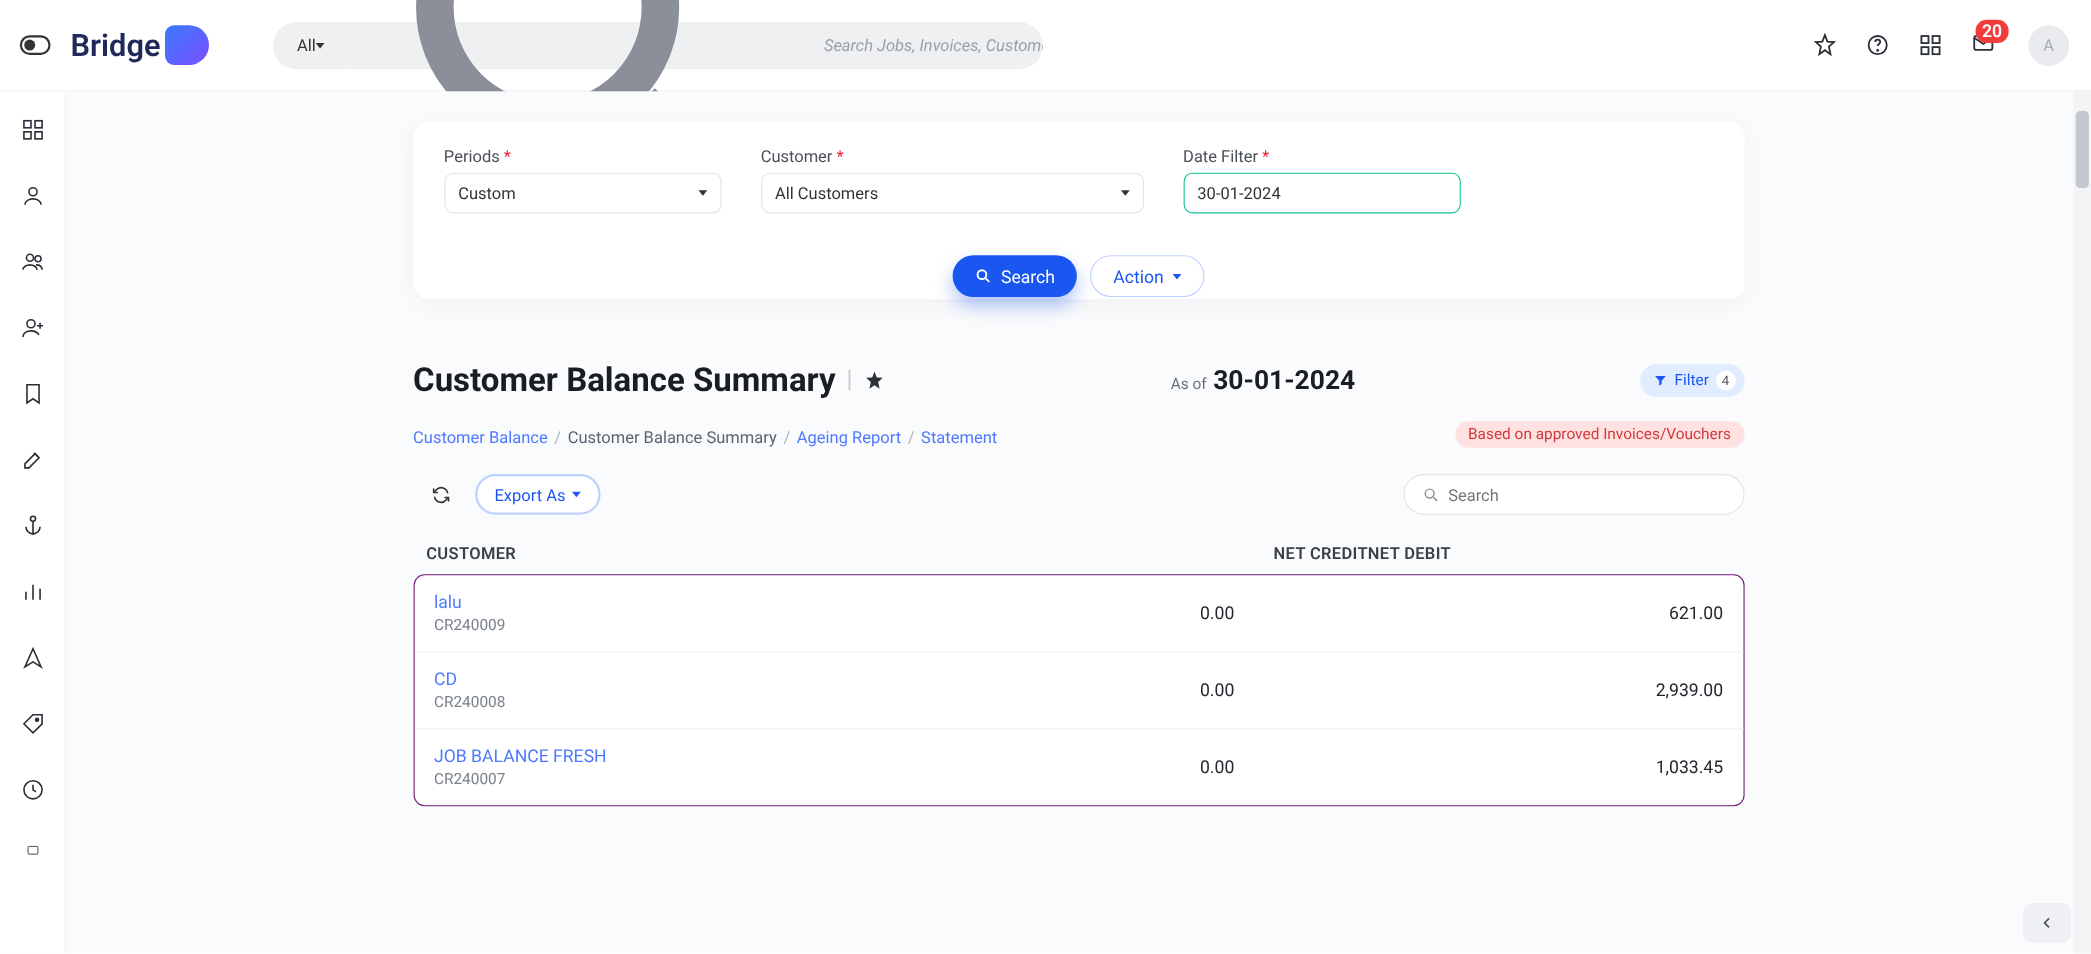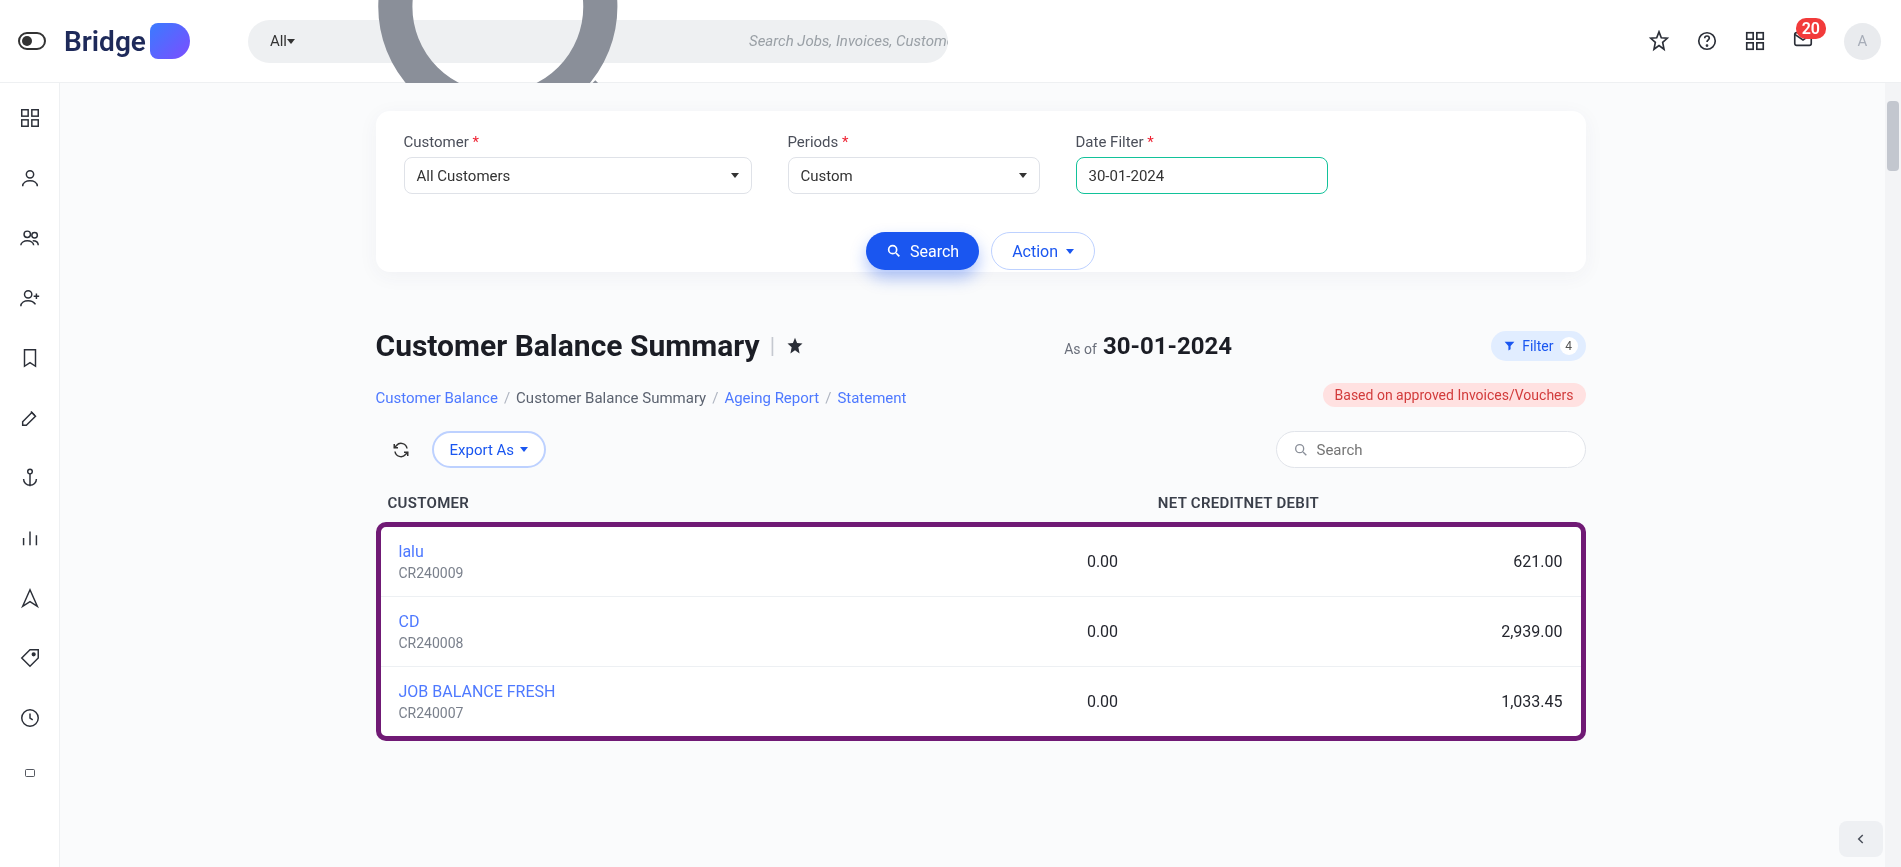--- a/index.html
+++ b/index.html
@@ -82,21 +82,21 @@
   .export-btn .caret { border-left:4px solid transparent; border-right:4px solid transparent; border-top:5px solid #1a56f0; }
   .tool-spacer { flex:1; }
   .tbl-search { border:1px solid #e1e4ea; border-radius:20px; height:37px; width:310px; display:flex; align-items:center; padding:0 16px; gap:8px; background:#fff;}
   .tbl-search input { border:none; outline:none; font-size:15px; flex:1; color:#666; }
 
   .tbl-head { display:flex; margin-top: 26px; padding: 0 12px; color:#3a3f4a; font-size:15px; font-weight:600; letter-spacing:.3px; }
   .col-cust { flex:1; text-align:left; }
   .col-credit { width:260px; text-align:right; }
   .col-debit { width:330px; text-align:left; }
 
-  .tbl-body { margin-top:10px; border:5px solid #701a75; border-radius:10px; background:#fff; }
+  .tbl-body { margin-top:10px; border:1px solid #701a75; border-radius:10px; background:#fff; }
   .row { display:flex; padding:15px 18px; border-bottom:1px solid #edf0f3; align-items:center;}
   .row:last-child { border-bottom:none; }
   .r-cust { flex:1; }
   .r-cust .nm { color:#4e79ff; font-size:16px; cursor:pointer; }
   .r-cust .cd { color:#7a808c; font-size:14px; margin-top:4px; }
   .r-credit { width:260px; text-align:center; font-size:16px; color:#24262e;}
   .r-debit { width:330px; text-align:right; font-size:16px; color:#24262e;}
 
   
   .scrolltrack { position:absolute; top:83px; right:0; width:16px; bottom:0; background:#f3f4f6;}
@@ -212,31 +212,31 @@
     <svg class="sb-ico" viewBox="0 0 24 24" style="height:12px; overflow:visible;">
         <rect x="3" y="5" width="18" height="14" rx="2"></rect>
       </svg>
   </div>
 
   <div class="content">
     <div class="content-inner">
 
       <div class="filter-card">
         <div class="filter-row">
+          <div class="fgroup w2">
+            <div class="flabel"><span>Periods</span> <span class="req">*</span></div>
+            <div class="fselect">
+              <span>Custom</span>
+              <span class="caret"></span>
+            </div>
+          </div>
           <div class="fgroup w1">
             <div class="flabel"><span>Customer</span> <span class="req">*</span></div>
             <div class="fselect">
               <span>All Customers</span>
-              <span class="caret"></span>
-            </div>
-          </div>
-          <div class="fgroup w2">
-            <div class="flabel"><span>Periods</span> <span class="req">*</span></div>
-            <div class="fselect">
-              <span>Custom</span>
               <span class="caret"></span>
             </div>
           </div>
           <div class="fgroup w3">
             <div class="flabel"><span>Date Filter</span> <span class="req">*</span></div>
             <div class="finput active">
               <span>30-01-2024</span>
             </div>
           </div>
         </div>

